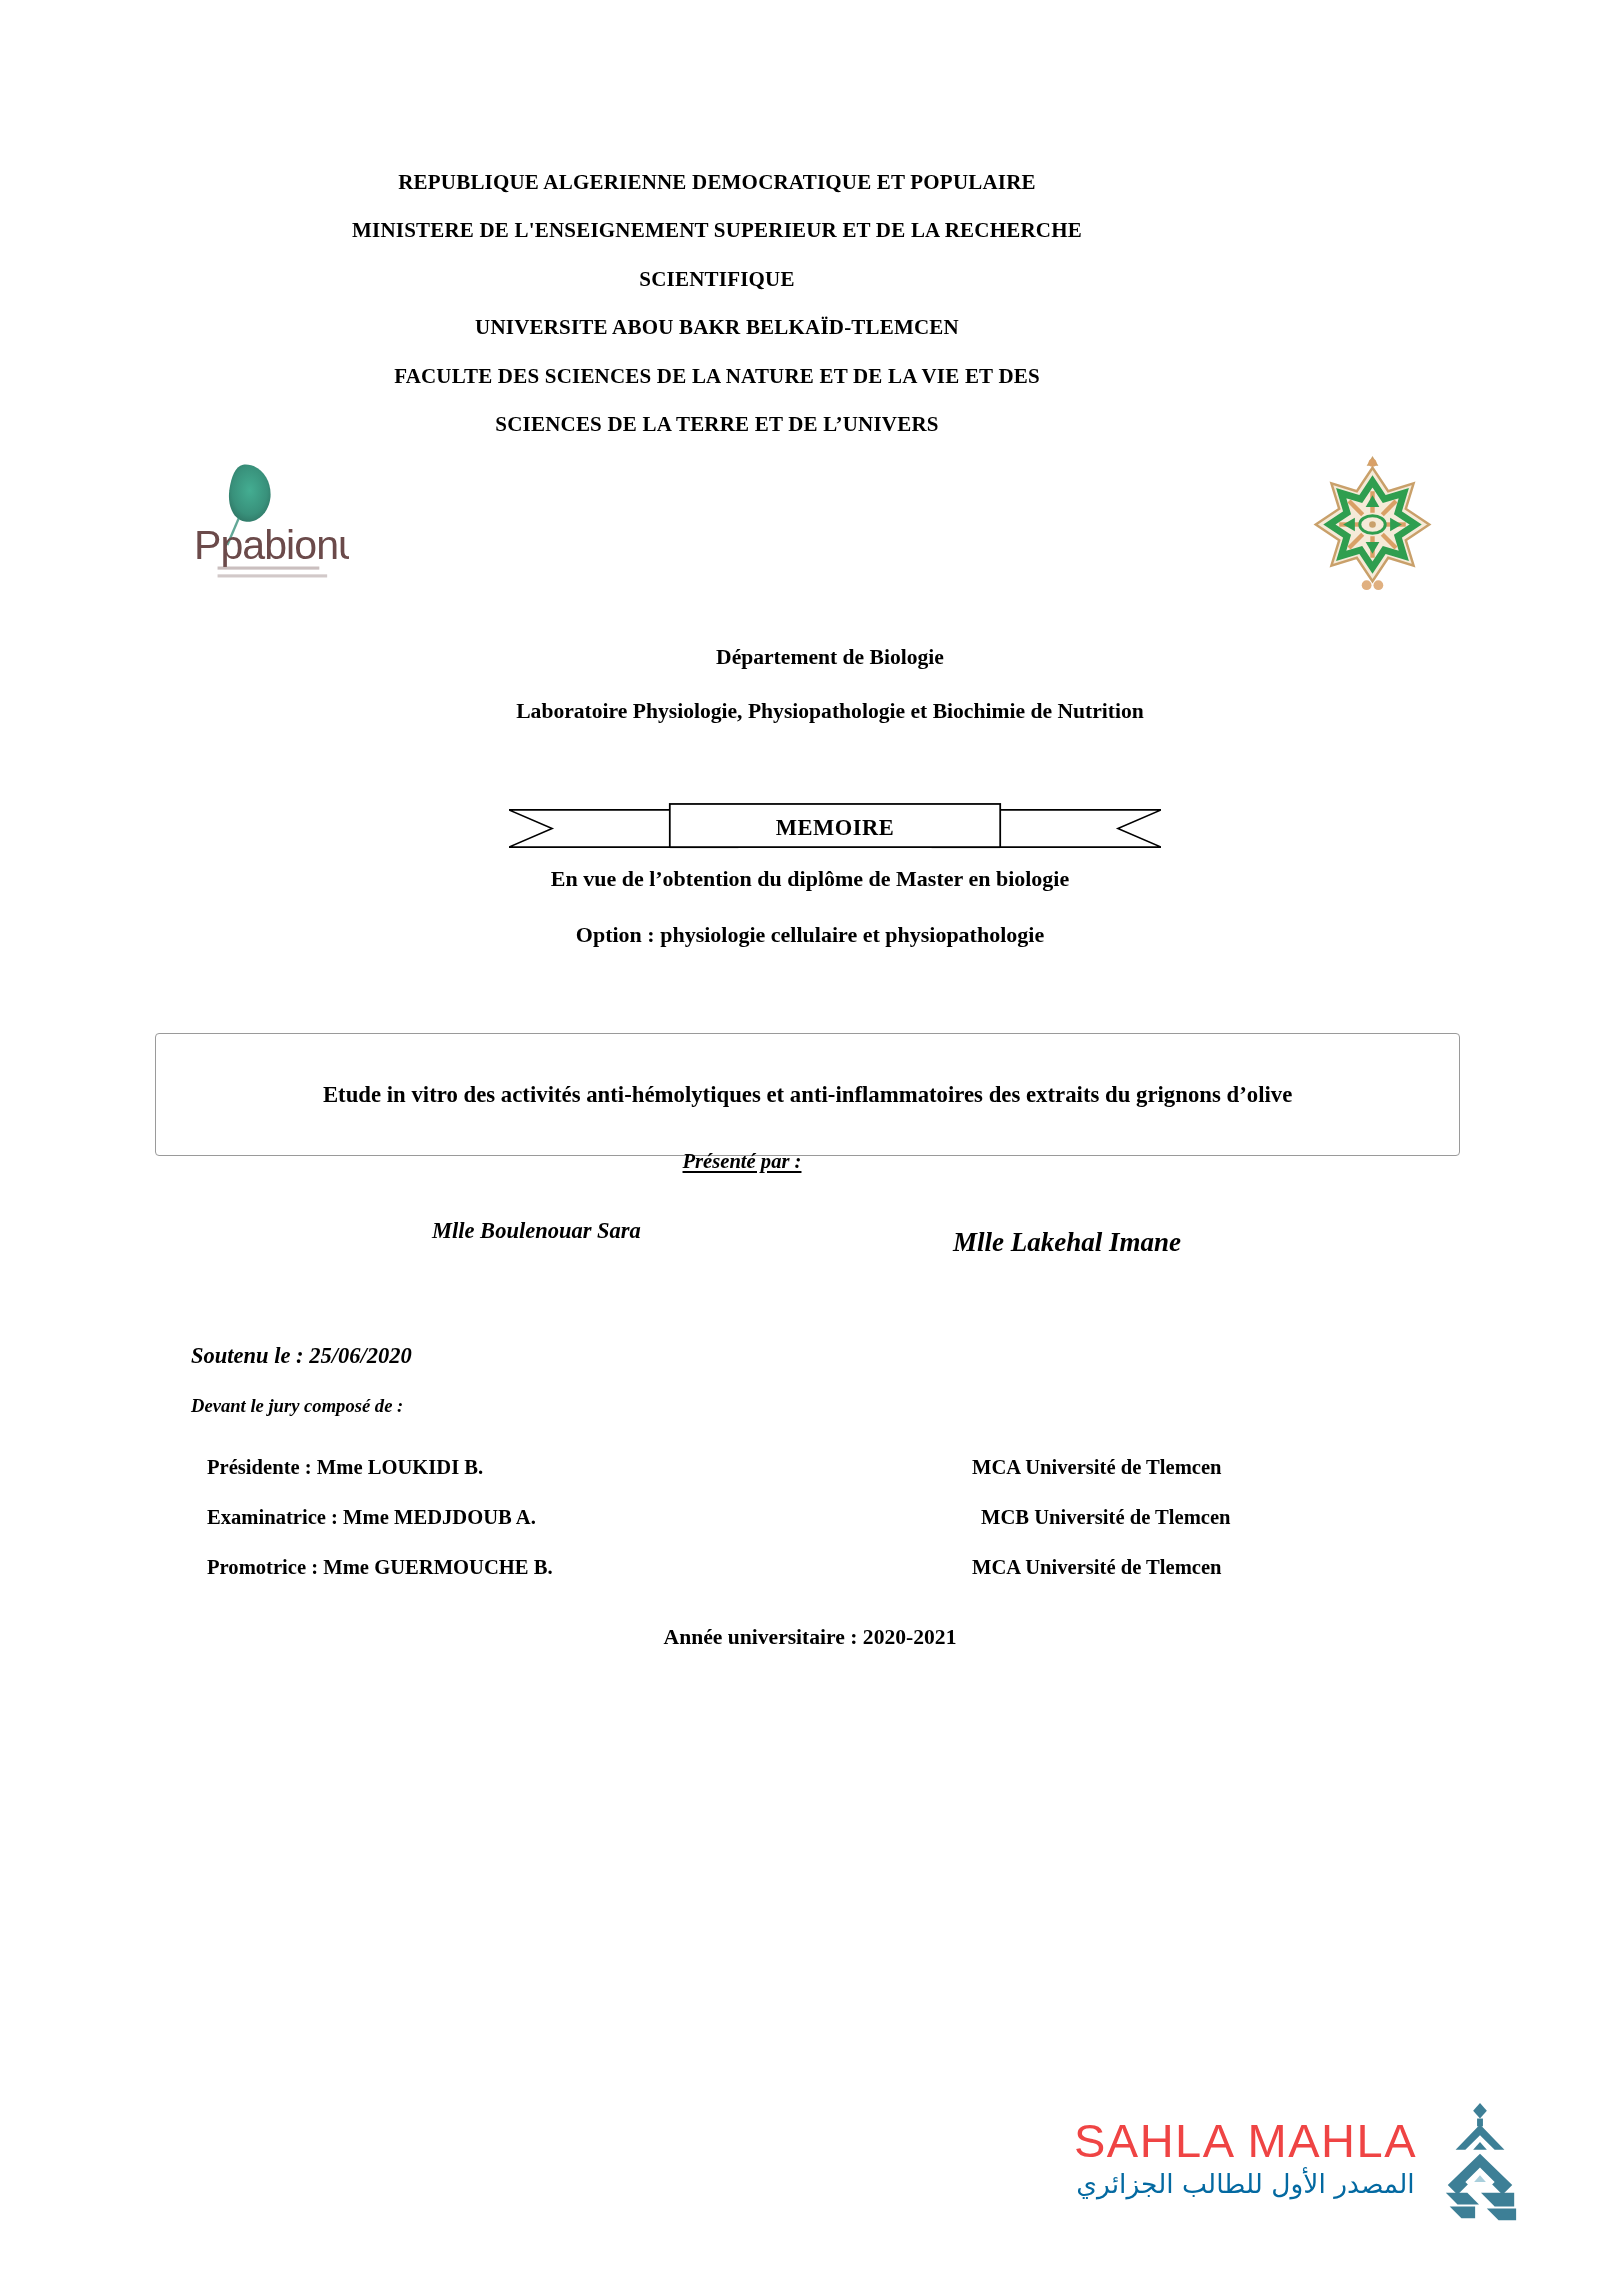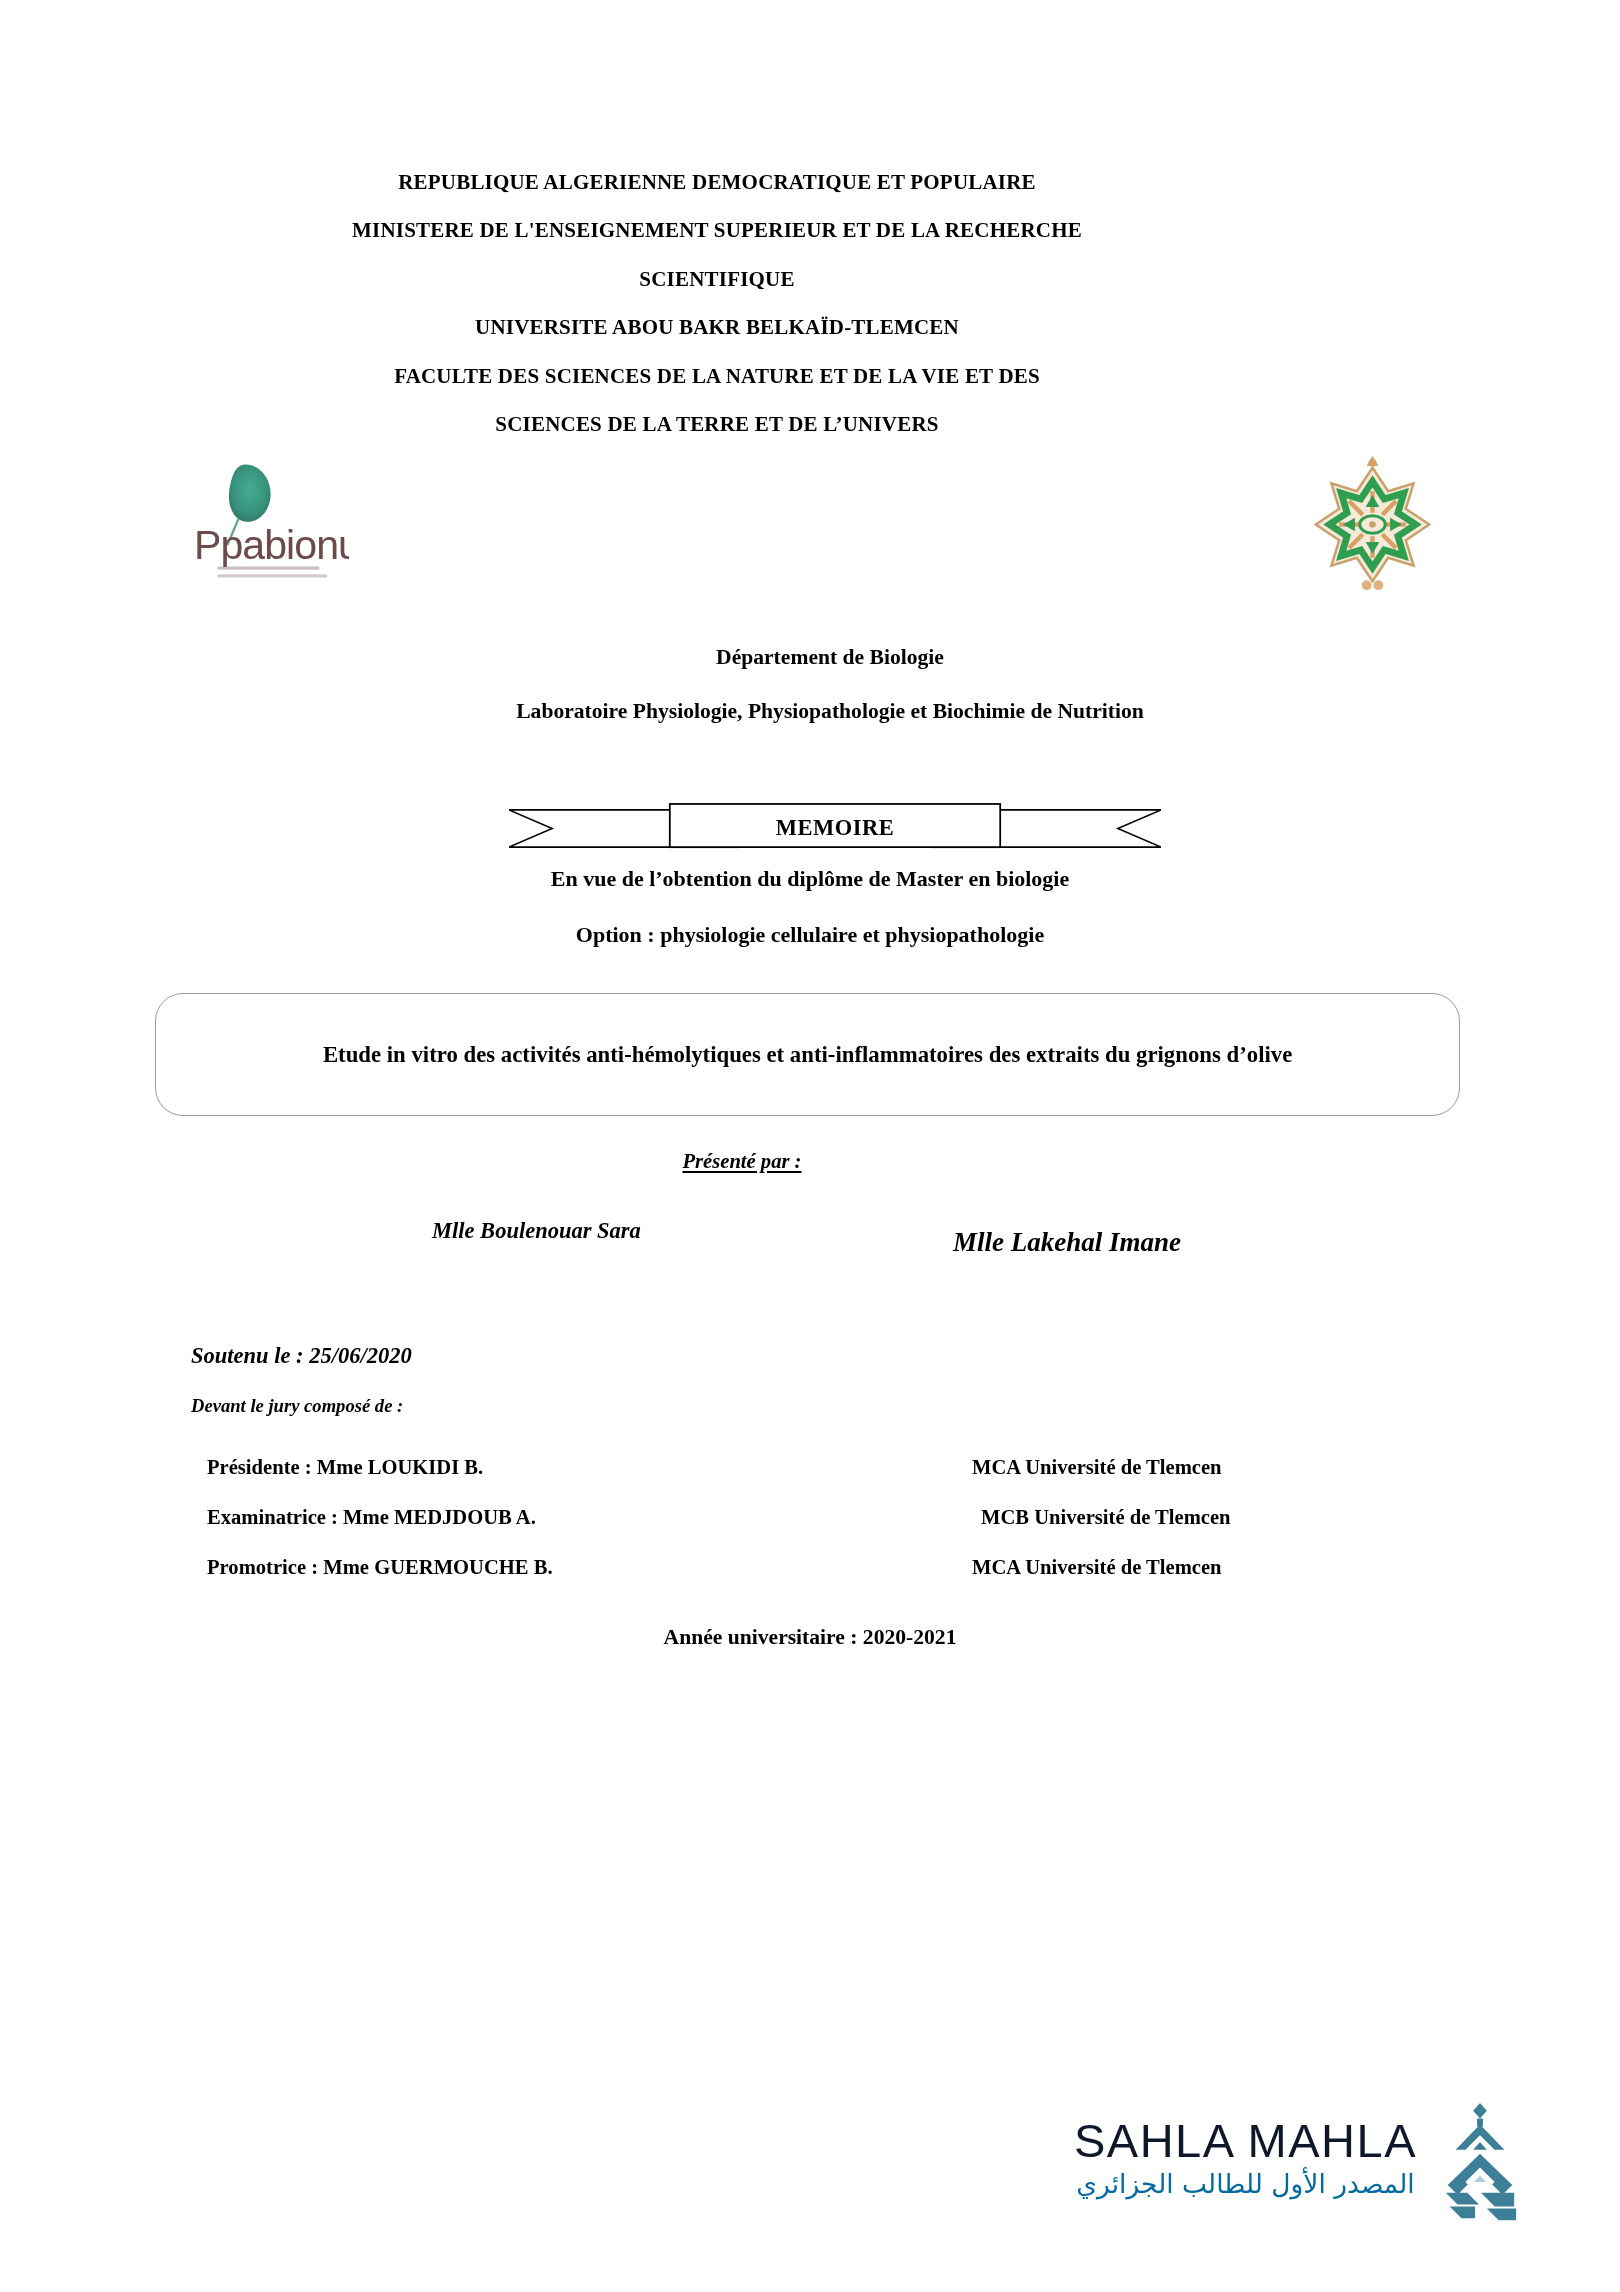--- a/index.html
+++ b/index.html
@@ -105,25 +105,25 @@
     font-size: 22px;
     line-height: 1.0;
     margin: 0 0 34px 0;
     white-space: nowrap;
   }
 
   
   .title-box {
     position: absolute;
     left: 155px;
-    top: 993px;
+    top: 1033px;
     width: 1305px;
     height: 123px;
     border: 1.6px solid #9a9a9a;
-    border-radius: 28px;
+    border-radius: 4px;
     box-sizing: border-box;
     display: flex;
     align-items: center;
     justify-content: center;
   }
   .title-text {
     font-weight: bold;
     font-size: 23px;
     text-align: center;
     padding: 0 29px;
@@ -224,21 +224,21 @@
   .wm-text {
     position: absolute;
     left: 0;
     top: 5.9px;
     width: 365px;
     text-align: center;
     font-family: "Liberation Sans", "DejaVu Sans", sans-serif;
     font-size: 47px;
     font-weight: normal;
     letter-spacing: 1.5px;
-    color: #0f172a;
+    color: #ef4444;
     white-space: nowrap;
   }
   .wm-arabic {
     position: absolute;
     left: 0;
     top: 61px;
     width: 365px;
     text-align: center;
     direction: rtl;
     font-family: "DejaVu Sans", sans-serif;

